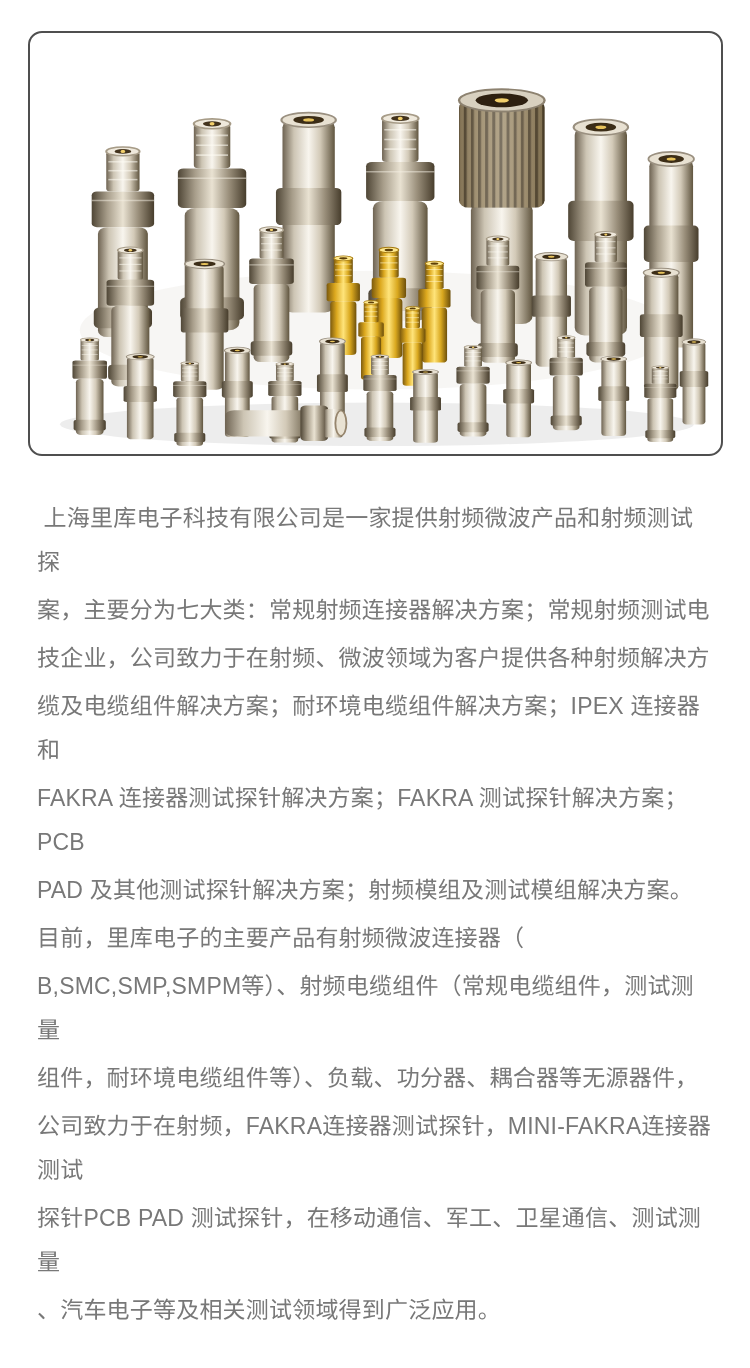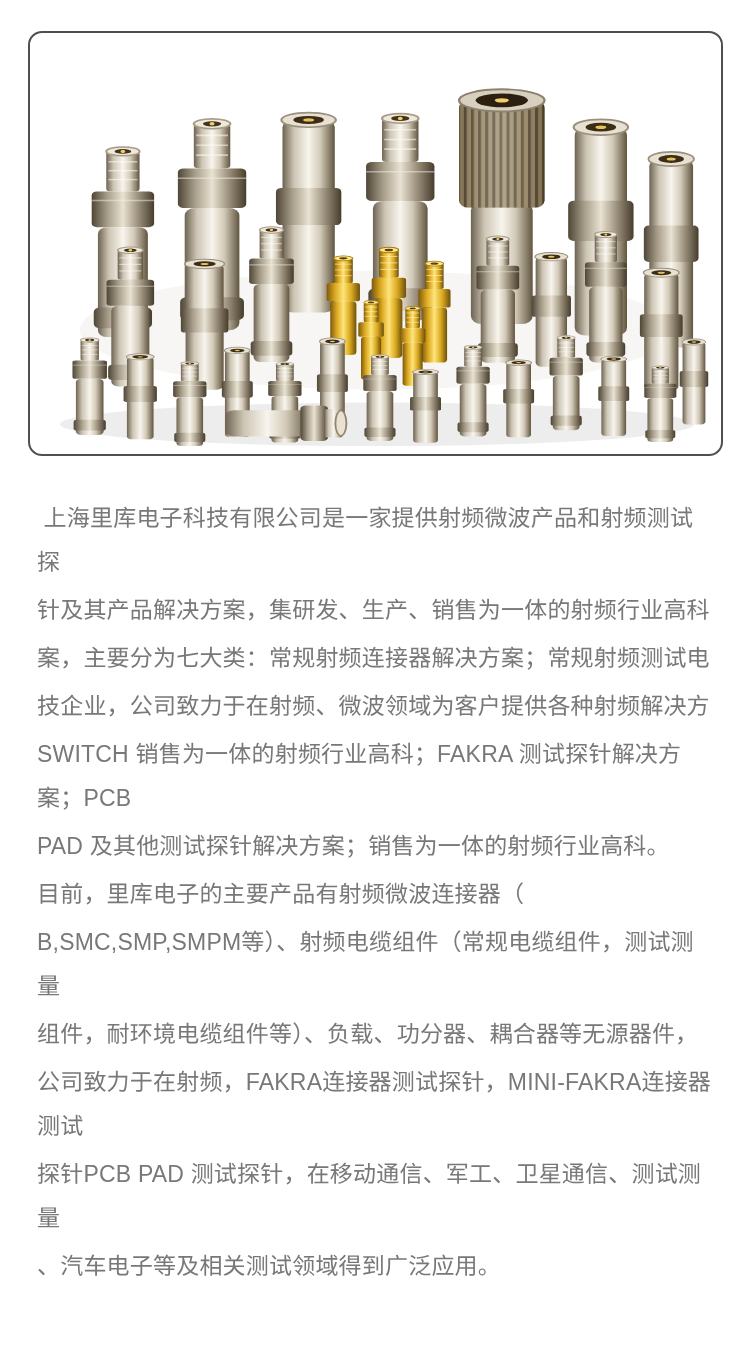--- a/index.html
+++ b/index.html
@@ -172,25 +172,25 @@
       <use href="#cFem" x="562" y="318" width="52" height="98"></use>
       <use href="#cMale" x="608" y="330" width="54" height="90"></use>
       <use href="#cFem" x="645" y="300" width="48" height="105"></use>
       <use href="#cElbow" x="190" y="368" width="130" height="52"></use>
     </g>
   </svg>
 </figure>
 
 <div class="article">
   <p> 上海里库电子科技有限公司是一家提供射频微波产品和射频测试探</p>
-  <p>针及其产品解决方案，集研发、生产、销售为一体的射频行业高科</p>
   <p>案，主要分为七大类：常规射频连接器解决方案；常规射频测试电</p>
   <p>技企业，公司致力于在射频、微波领域为客户提供各种射频解决方</p>
-  <p>SWITCH 销售为一体的射频行业高科；FAKRA 测试探针解决方案；PCB</p>
-  <p>PAD 及其他测试探针解决方案；销售为一体的射频行业高科。</p>
+  <p>缆及电缆组件解决方案；耐环境电缆组件解决方案；IPEX 连接器和</p>
+  <p>FAKRA 连接器测试探针解决方案；FAKRA 测试探针解决方案；PCB</p>
+  <p>PAD 及其他测试探针解决方案；射频模组及测试模组解决方案。</p>
   <p>目前，里库电子的主要产品有射频微波连接器（</p>
   <p>B,SMC,SMP,SMPM等）、射频电缆组件（常规电缆组件，测试测量</p>
   <p>组件，耐环境电缆组件等）、负载、功分器、耦合器等无源器件，</p>
   <p>公司致力于在射频，FAKRA连接器测试探针，MINI-FAKRA连接器测试</p>
   <p>探针PCB PAD 测试探针，在移动通信、军工、卫星通信、测试测量</p>
   <p>、汽车电子等及相关测试领域得到广泛应用。</p>
 
 </div>
 
 </body></html>

